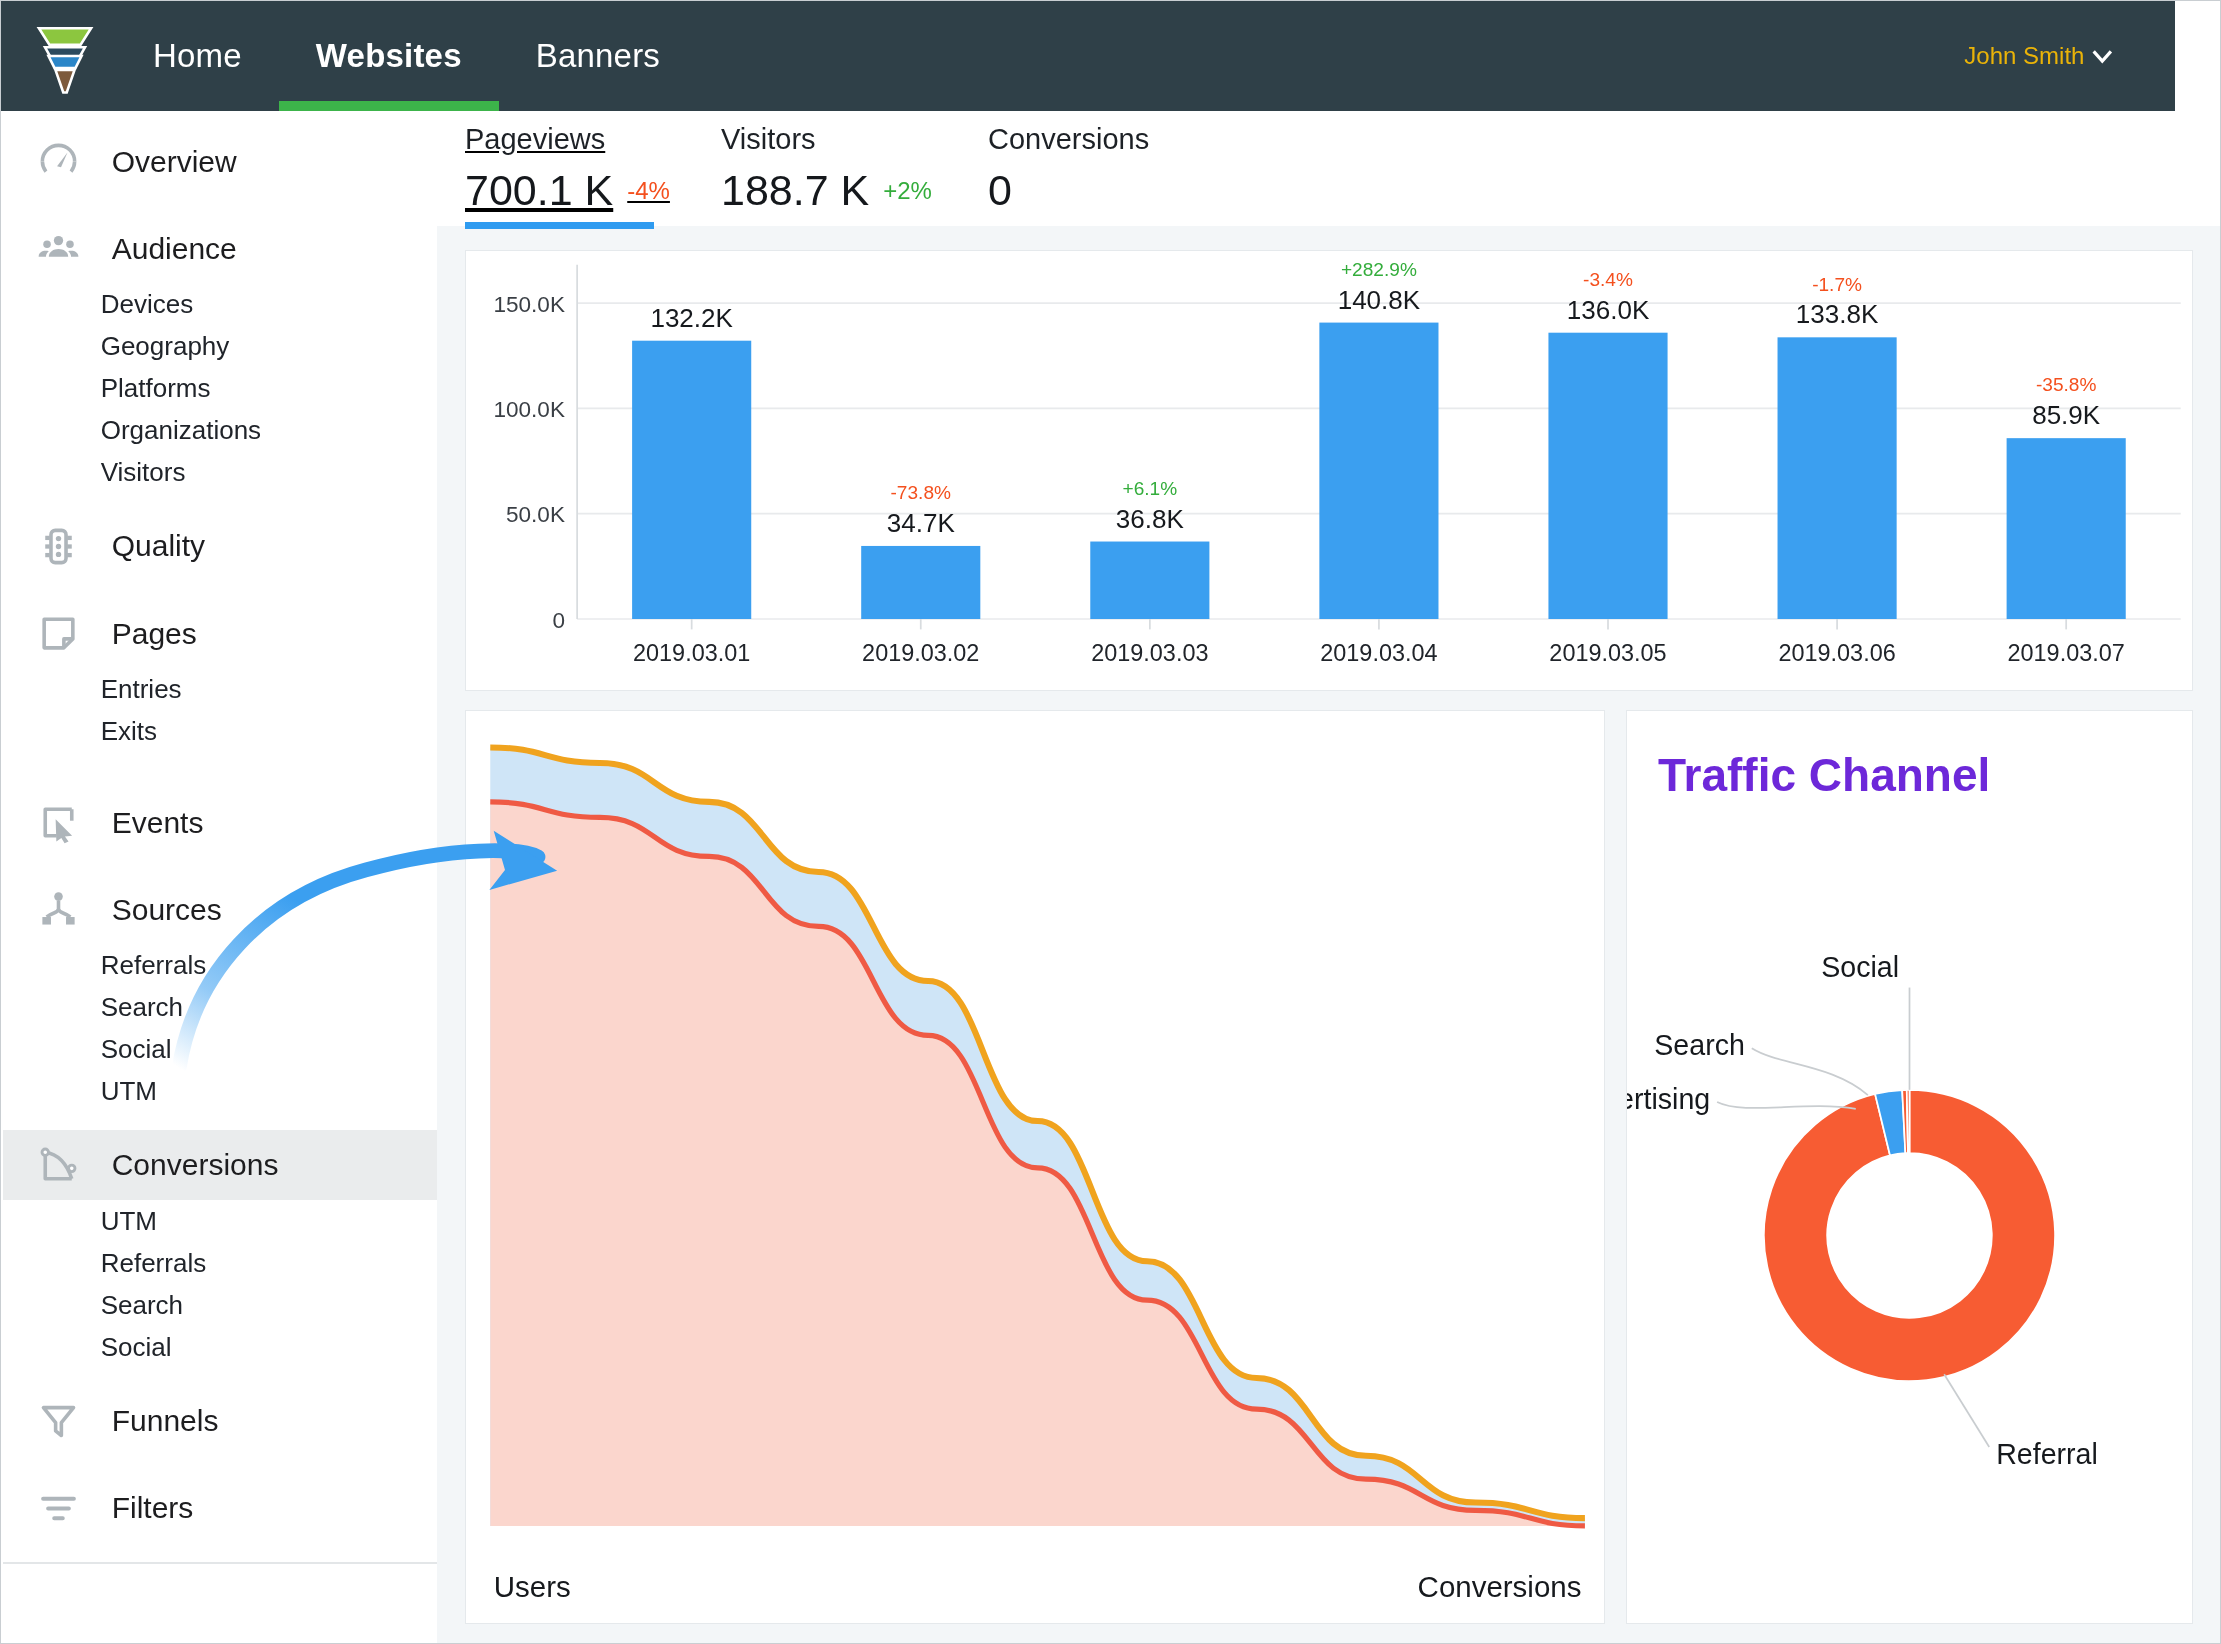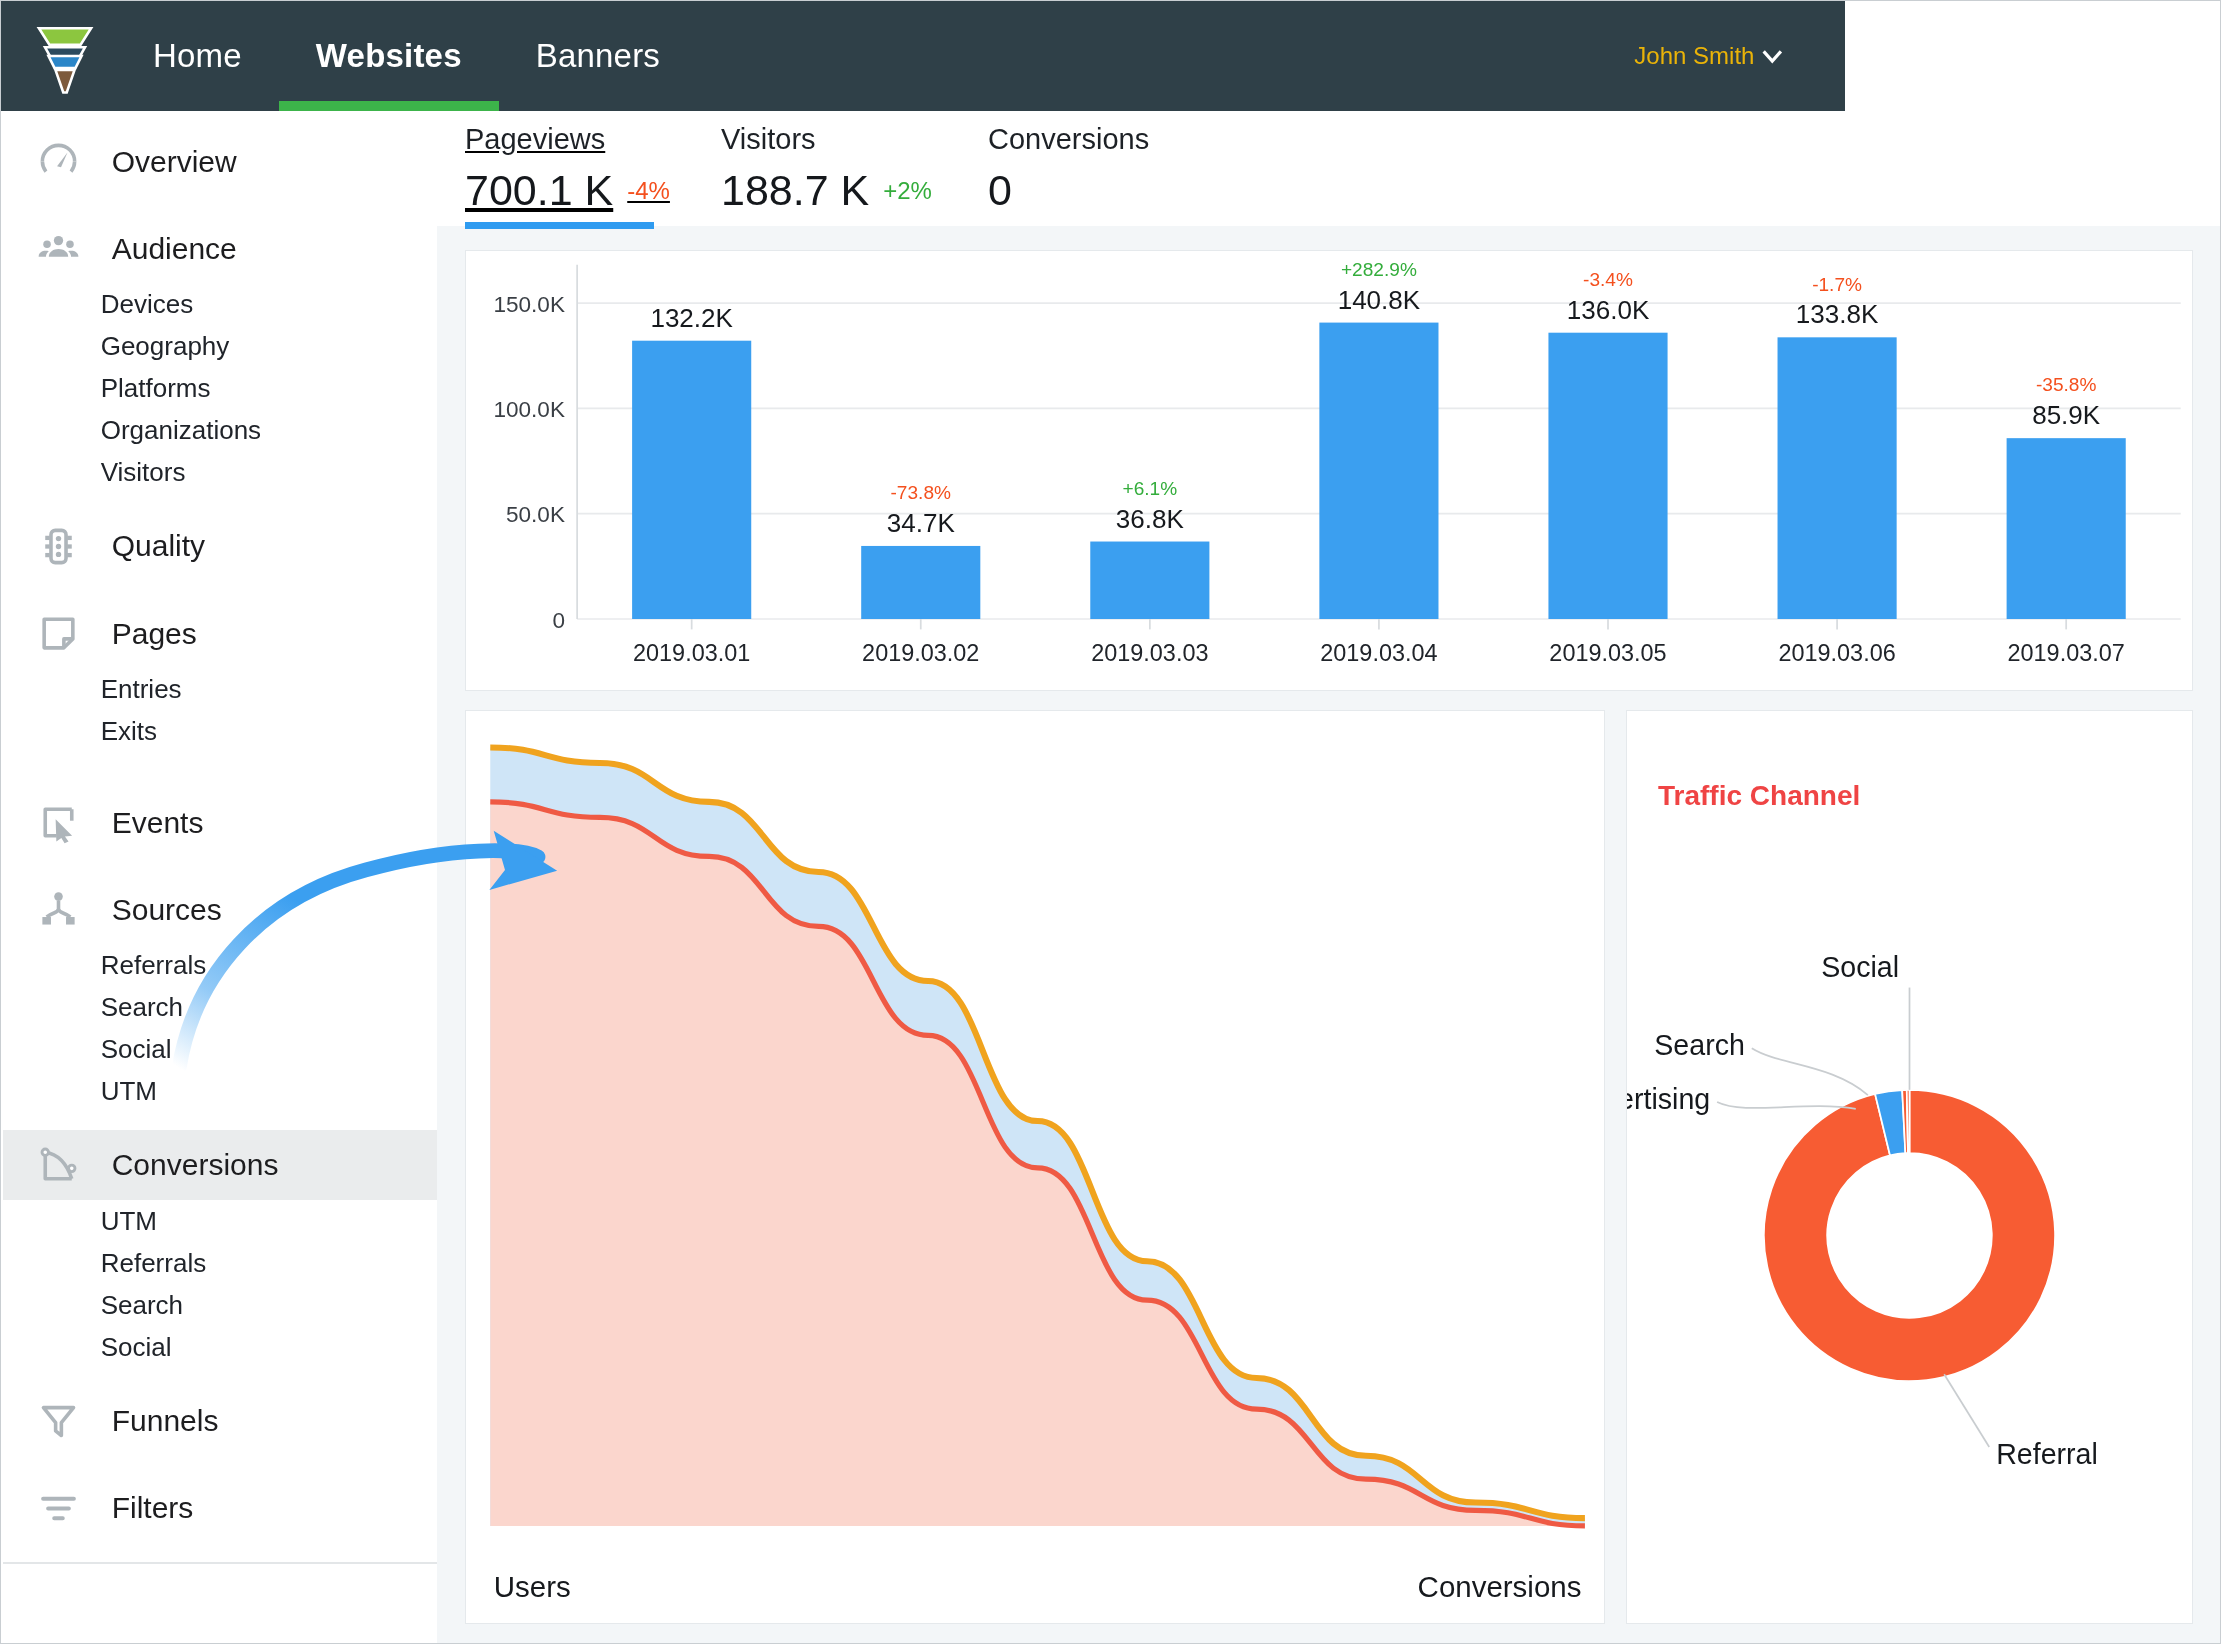--- a/index.html
+++ b/index.html
@@ -13,21 +13,21 @@
     position: relative;
     width: 2221px; height: 1644px;
     border: 1.7px solid #c9ced2;
     background: #ffffff;
     overflow: hidden;
   }
 
   
   .topbar {
     position: absolute; left: 0; top: 0;
-    width: 1844px; height: 110px;
+    width: 2174px; height: 110px;
     background: #2f4048;
     display: flex; align-items: center;
   }
   .logo-wrap {
     width: 103px; height: 110px;
     display: flex; align-items: center; justify-content: center;
     margin-left: 12px;
   }
   .nav {
     display: flex; align-items: center; height: 110px;
@@ -143,21 +143,21 @@
   .card-funnel {
     position: absolute; left: 28px; top: 599px;
     width: 1140px; height: 914px;
   }
   .card-donut {
     position: absolute; left: 1189px; top: 599px;
     width: 567px; height: 914px;
   }
   .donut-title {
     position: absolute; left: 31px; top: 37px;
-    font-size: 28px; font-weight: bold; color: #ef4444; margin-top: 32px;
+    font-size: 46px; font-weight: bold; color: #6d28d9;
   }
   .chartsvg { display:block; width:100%; height:100%; }
   .arrow-layer {
     position: absolute; left: 0; top: 0;
     width: 2221px; height: 1644px;
     pointer-events: none;
   }
 </style>
 </head>
 <body>

